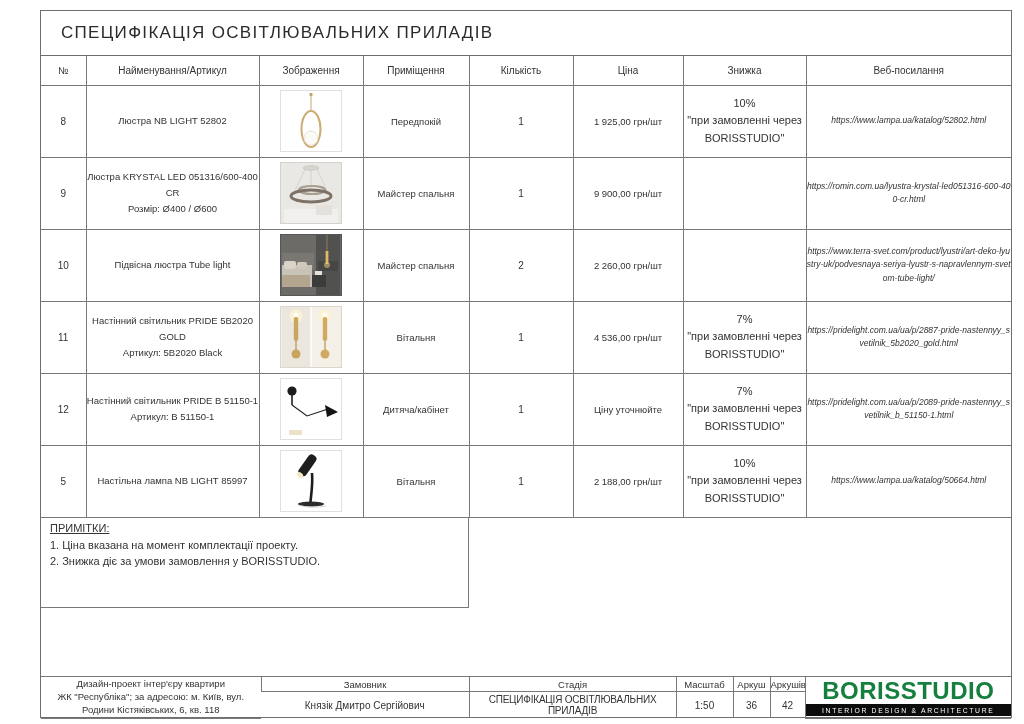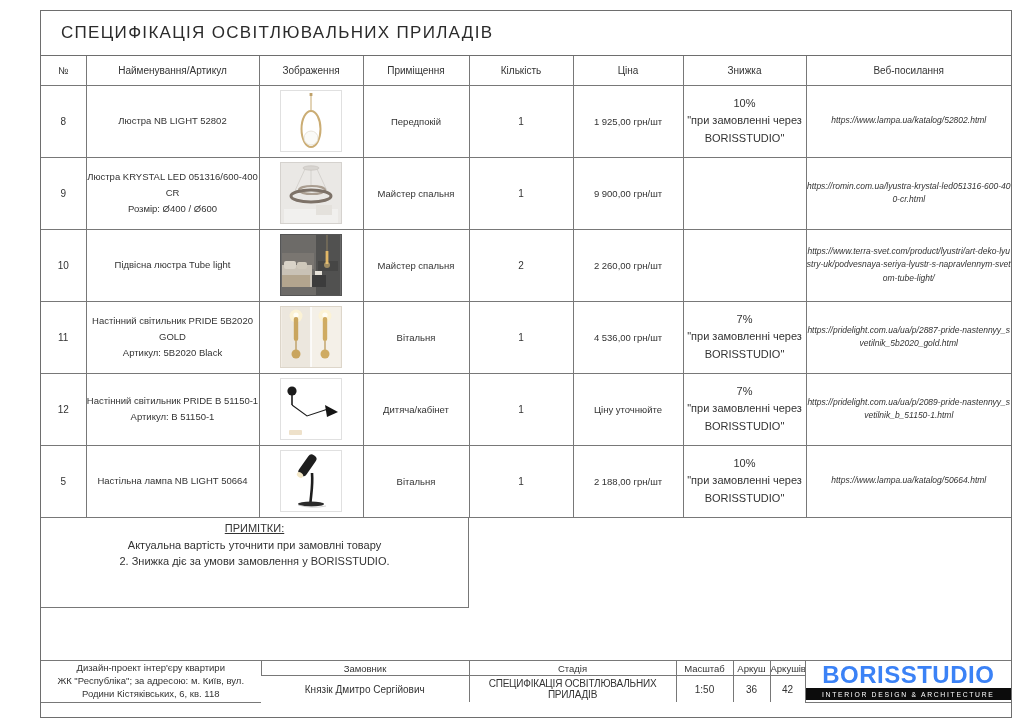--- a/index.html
+++ b/index.html
@@ -34,35 +34,35 @@
             background:#fff; display:flex; align-items:center; justify-content:center;
             box-sizing:border-box; }
   .imgbox.photo9  { background:#eae8e5; border-color:#d5d2ce; }
   .imgbox.photo10 { background:#696969; border-color:#565656; }
   .imgbox.photo11 { background:#f2ede5; border-color:#ddd6ca; }
   .imgbox svg { display:block; }
 
   .notes { position:absolute; top:506px; left:0; width:428px; height:91px;
            border-right:1px solid #787878; border-bottom:1px solid #787878;
            box-sizing:border-box; padding:3px 9px; font-size:11px; line-height:1.5;
-           text-align:center; color:#333; }
+           text-align:left; color:#333; }
   .notes-heading { text-decoration:underline; }
 
-  .footer { position:absolute; left:0; bottom:16px; width:970px; height:40px;
+  .footer { position:absolute; left:0; bottom:0; width:970px; height:40px;
             border-top:1px solid #787878; }
   table.ftr { width:970px; height:40px; border-collapse:collapse; table-layout:fixed; }
   table.ftr td { border-left:1px solid #787878; padding:0; vertical-align:middle;
                  text-align:center; overflow:hidden; }
   table.ftr td:first-child { border-left:none; }
   table.ftr tr.labels td { border-bottom:1px solid #787878; height:14px; font-size:9.5px; }
   table.ftr tr.values td { height:26px; font-size:10px; }
   .f-project { font-size:9px; line-height:1.35; white-space:pre-line; }
   .f-stage-v { font-size:8.5px; letter-spacing:-0.2px; }
   .f-logo { padding:0 4px; }
-  .logo-text { font-size:24px; font-weight:700; letter-spacing:0.5px; color:#3b82f6;
+  .logo-text { font-size:24px; font-weight:700; letter-spacing:0.5px; color:#15803d;
                line-height:1; text-align:center; }
   .logo-bar { background:#0c0c0c; color:#ffffff; font-size:6.8px; letter-spacing:1.7px;
               text-align:center; padding:2.5px 0 2px; margin-top:1px; }
 </style>
 </head>
 <body>
 
 <div class="page">
   <div class="frame">
 
@@ -222,21 +222,21 @@
           <td class="c-qty">1</td>
           <td class="c-price">Ціну уточнюйте</td>
           <td class="c-disc">7%
 "при замовленні через
 BORISSTUDIO"</td>
           <td class="c-url">https://pridelight.com.ua/ua/p/2089-pride-nastennyy_svetilnik_b_51150-1.html</td>
         </tr>
 
         <tr>
           <td class="c-num">5</td>
-          <td class="c-name">Настільна лампа NB LIGHT 50664</td>
+          <td class="c-name">Настільна лампа NB LIGHT 85997</td>
           <td>
             <div class="imgbox">
               <svg width="58" height="60" viewBox="0 0 58 60">
                 <rect x="21" y="2" width="9" height="24" rx="4" fill="#1e1e1e" transform="rotate(35 25 14)"></rect>
                 <ellipse cx="18" cy="24" rx="3.4" ry="2.4" transform="rotate(35 18 24)" fill="#f3e7c6"></ellipse>
                 <path d="M30 22 C31 34 29 44 28.5 51" fill="none" stroke="#1e1e1e" stroke-width="2.6"></path>
                 <ellipse cx="29" cy="53" rx="13" ry="2.6" fill="#2b2b2b"></ellipse>
                 <path d="M16 54 Q30 58 44 55" fill="none" stroke="#c9c9c9" stroke-width="0.8"></path>
               </svg>
             </div>
@@ -248,21 +248,21 @@
 "при замовленні через
 BORISSTUDIO"</td>
           <td class="c-url">https://www.lampa.ua/katalog/50664.html</td>
         </tr>
 
       </tbody>
     </table>
 
     <div class="notes">
       <div class="notes-heading">ПРИМІТКИ:</div>
-      <div>Актуальна вартість уточнити при замовлні товару</div>
+      <div>1. Ціна вказана на момент комплектації проекту.</div>
       <div>2. Знижка діє за умови замовлення у BORISSTUDIO.</div>
     </div>
 
     <div class="footer">
       <table class="ftr">
         <colgroup>
           <col style="width:220px">
             <col style="width:208px">
             <col style="width:207px">
           <col style="width:57px">

